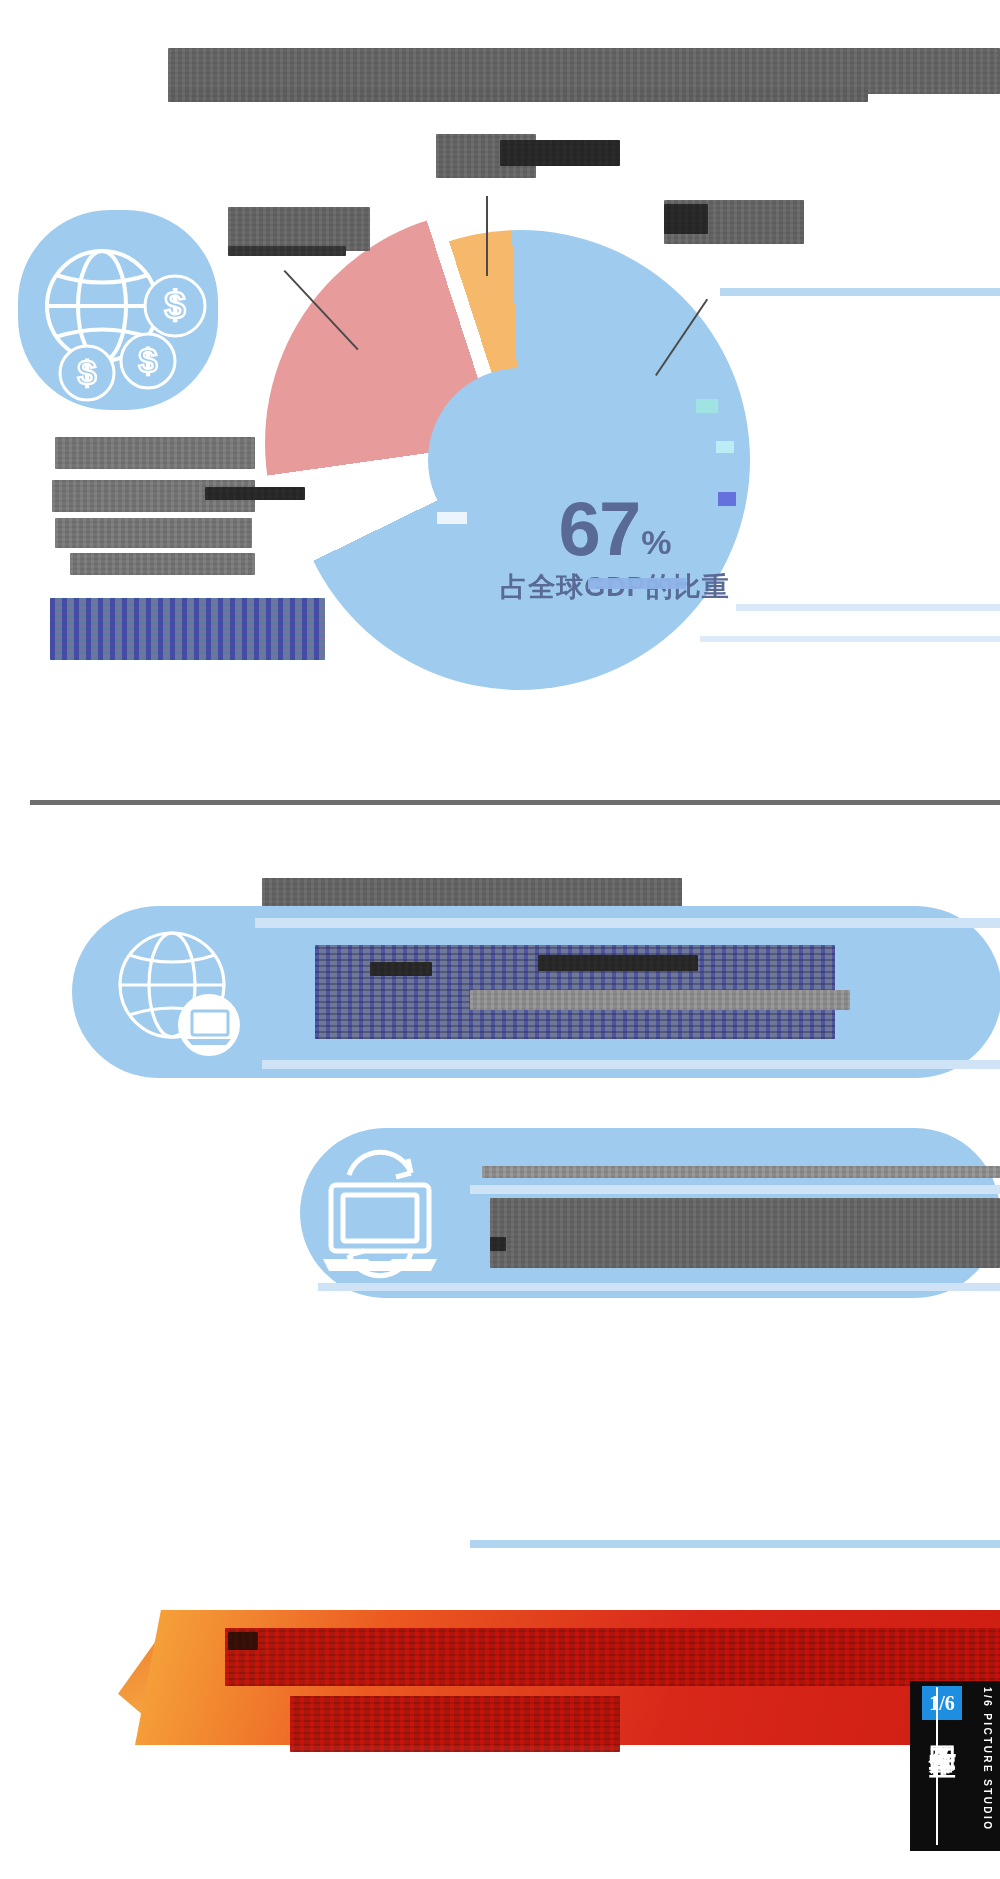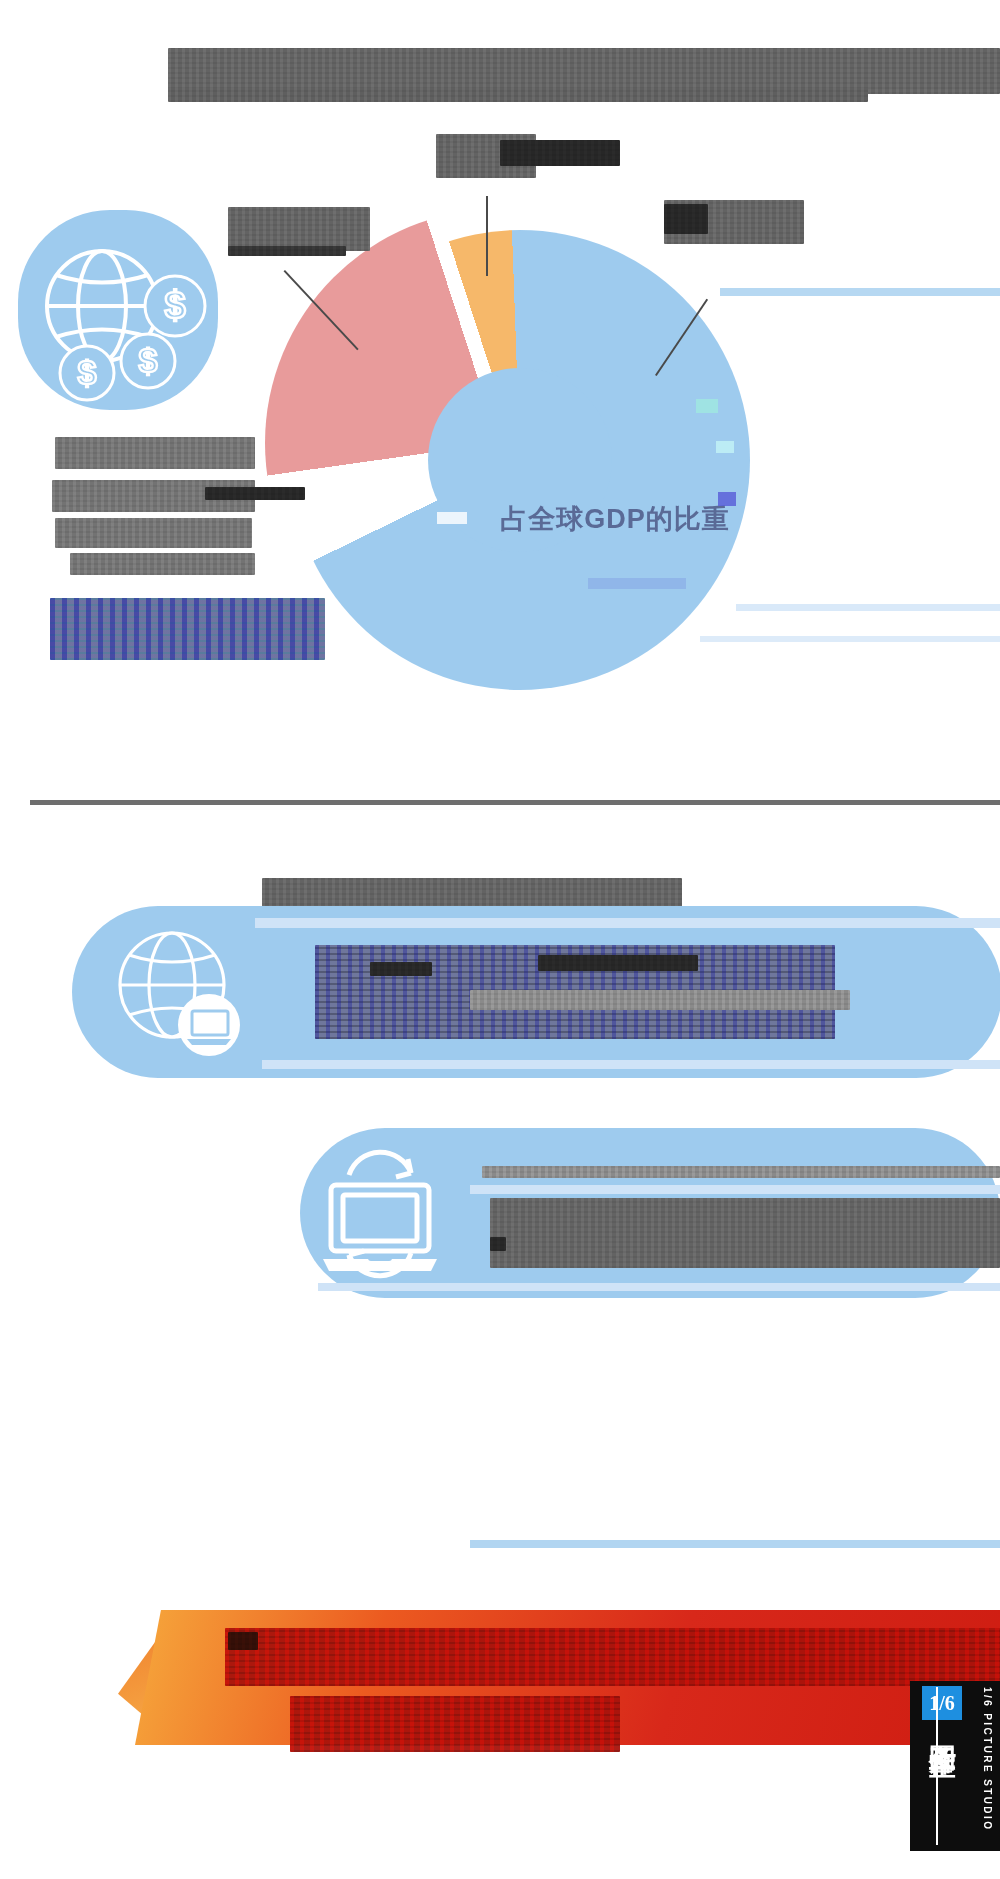--- a/index.html
+++ b/index.html
@@ -197,20 +197,24 @@
 
   <div id="chart-wrap">
 
     <div id="slice-pink"></div>
 
     <div id="donut-main"></div>
 
     <div id="donut-hole"></div>
 
     <div id="center-label">
+      <div id="pct-row">
+        <span id="pct-num">67</span>
+        <span id="pct-sign">%</span>
+      </div>
       <div id="pct-cap">占全球GDP的比重</div>
     </div>
   </div>
 
   <div class="leader" style="left:285px; top:270px; width:108px; transform:rotate(47deg);"></div>
   <div class="leader" style="left:488px; top:196px; width:80px; transform:rotate(90deg); height:2px;"></div>
   <div class="leader" style="left:655px; top:375px; width:92px; transform:rotate(-56deg);"></div>
 
   <div class="redact dark" style="left:228px; top:207px; width:142px; height:44px;"></div>
   <div class="redact blk" style="left:228px; top:246px; width:118px; height:10px; background:#3a3a3a;"></div>

